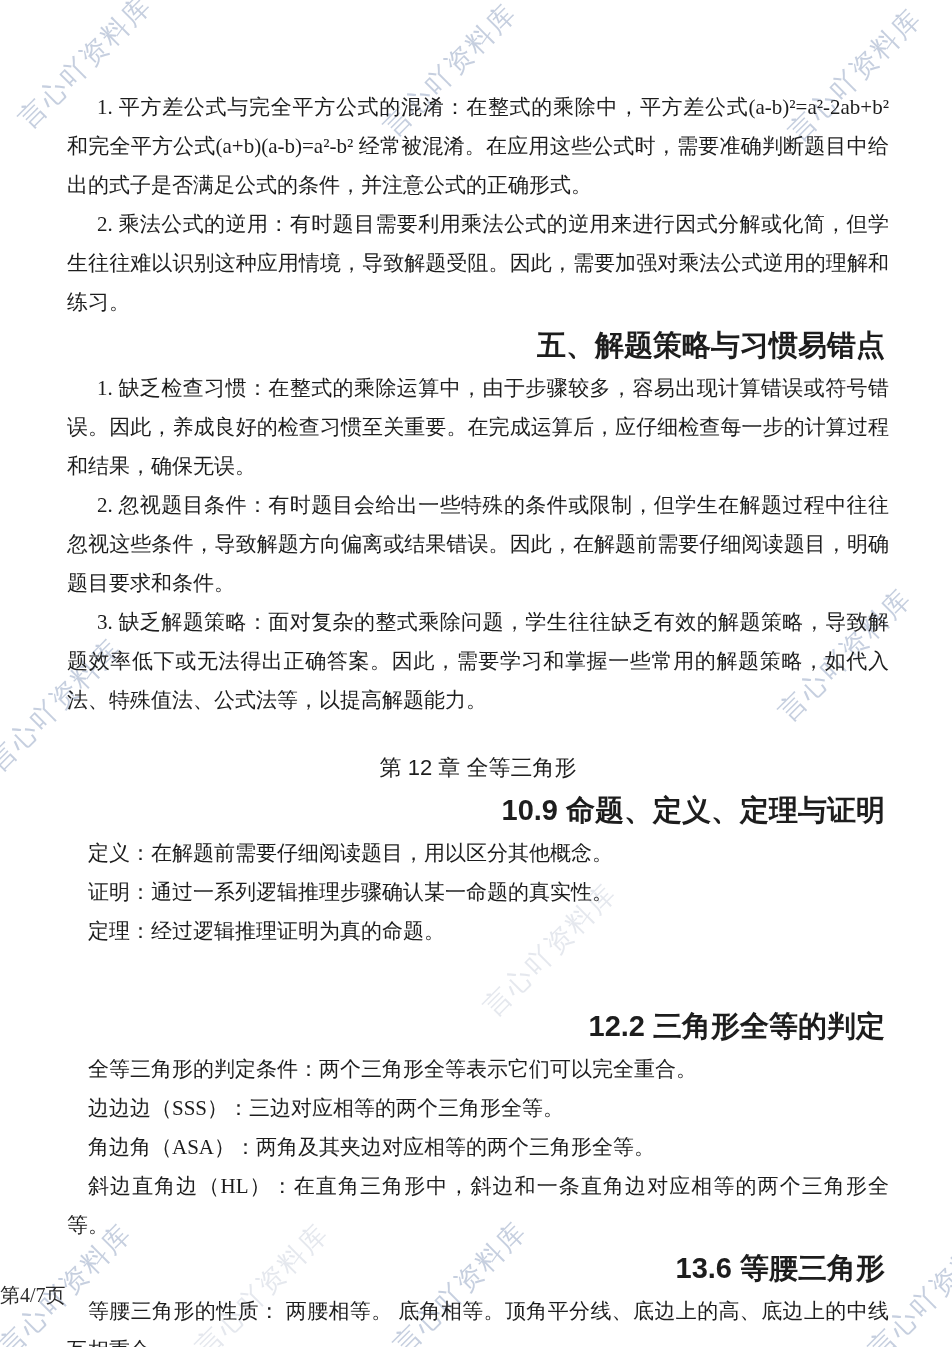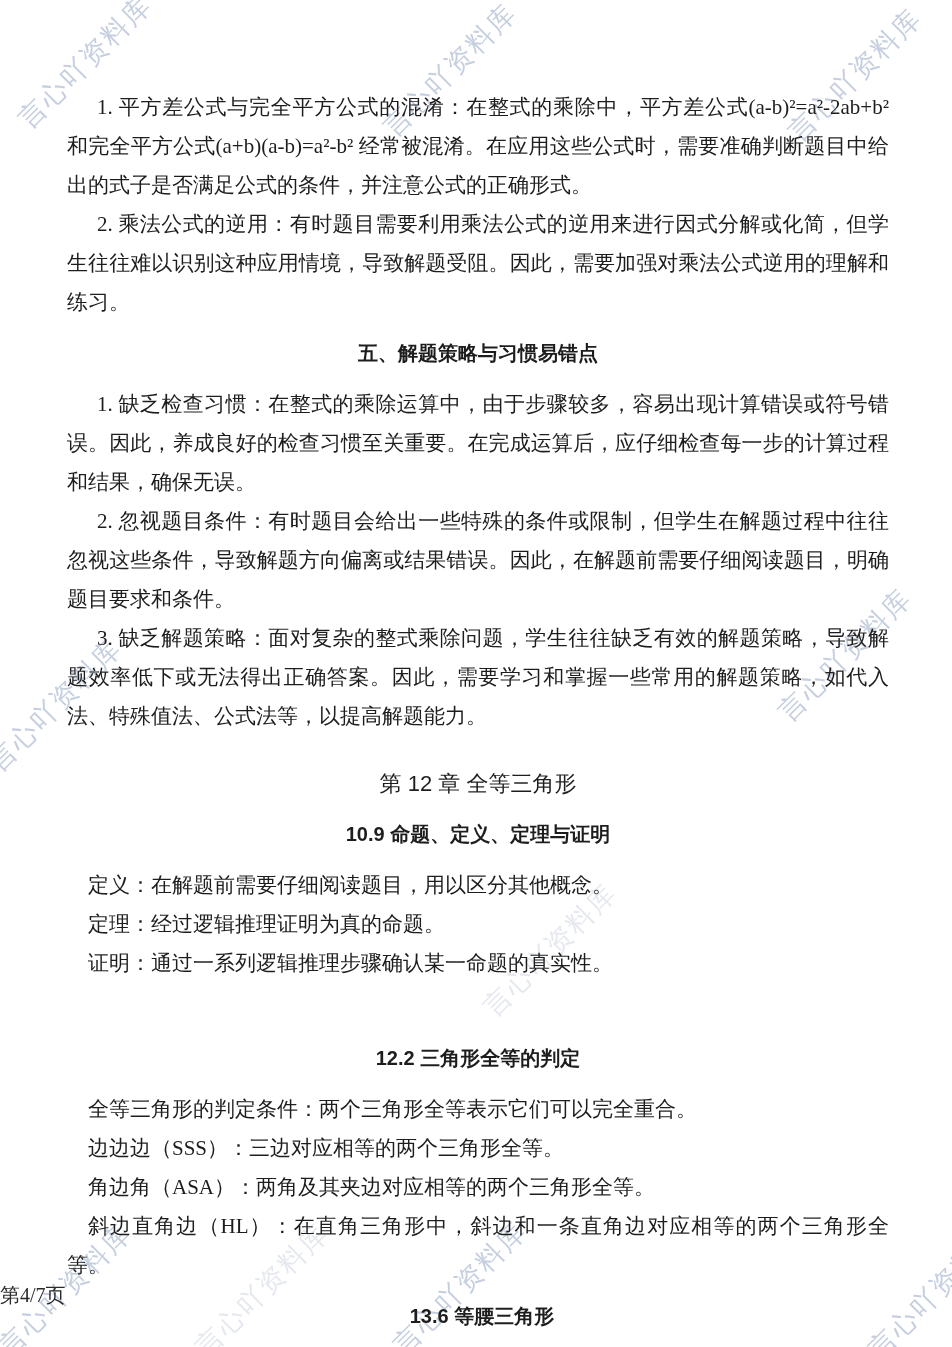--- a/index.html
+++ b/index.html
@@ -37,26 +37,26 @@
     width: 822px;
     z-index: 1;
     font-size: 21px;
     line-height: 39px;
     text-align: justify;
   }
   .content p { margin: 0; }
   .p-num { text-indent: 30px; }
   .p-def { text-indent: 21px; }
   .h-sec {
-    margin: 12px;
+    margin: 4px;
     font-family: "Liberation Sans", "DejaVu Sans", sans-serif;
     font-weight: bold;
-    font-size: 20px;
+    font-size: 29px;
     line-height: 39px;
-    text-align: center;
+    text-align: right;
   }
   .h-chapter {
     margin: 28px 0 0 0;
     font-family: "Liberation Sans", "DejaVu Sans", sans-serif;
     font-weight: normal;
     font-size: 22px;
     line-height: 39px;
     text-align: center;
   }
   .gap-lg { margin-top: 56px; }
@@ -93,22 +93,22 @@
   <div class="content">
     <p class="p-num">1. 平方差公式与完全平方公式的混淆：在整式的乘除中，平方差公式(a-b)²=a²-2ab+b² 和完全平方公式(a+b)(a-b)=a²-b² 经常被混淆。在应用这些公式时，需要准确判断题目中给出的式子是否满足公式的条件，并注意公式的正确形式。</p>
     <p class="p-num">2. 乘法公式的逆用：有时题目需要利用乘法公式的逆用来进行因式分解或化简，但学生往往难以识别这种应用情境，导致解题受阻。因此，需要加强对乘法公式逆用的理解和练习。</p>
     <h3 class="h-sec">五、解题策略与习惯易错点</h3>
     <p class="p-num">1. 缺乏检查习惯：在整式的乘除运算中，由于步骤较多，容易出现计算错误或符号错误。因此，养成良好的检查习惯至关重要。在完成运算后，应仔细检查每一步的计算过程和结果，确保无误。</p>
     <p class="p-num">2. 忽视题目条件：有时题目会给出一些特殊的条件或限制，但学生在解题过程中往往忽视这些条件，导致解题方向偏离或结果错误。因此，在解题前需要仔细阅读题目，明确题目要求和条件。</p>
     <p class="p-num">3. 缺乏解题策略：面对复杂的整式乘除问题，学生往往缺乏有效的解题策略，导致解题效率低下或无法得出正确答案。因此，需要学习和掌握一些常用的解题策略，如代入法、特殊值法、公式法等，以提高解题能力。</p>
     <h2 class="h-chapter">第 12 章 全等三角形</h2>
     <h3 class="h-sec">10.9 命题、定义、定理与证明</h3>
     <p class="p-def">定义：在解题前需要仔细阅读题目，用以区分其他概念。</p>
+    <p class="p-def">证明：通过一系列逻辑推理步骤确认某一命题的真实性。</p>
     <p class="p-def">定理：经过逻辑推理证明为真的命题。</p>
-    <p class="p-def">证明：通过一系列逻辑推理步骤确认某一命题的真实性。</p>
     <h3 class="h-sec gap-lg">12.2 三角形全等的判定</h3>
     <p class="p-def">全等三角形的判定条件：两个三角形全等表示它们可以完全重合。</p>
     <p class="p-def">边边边（SSS）：三边对应相等的两个三角形全等。</p>
     <p class="p-def">角边角（ASA）：两角及其夹边对应相等的两个三角形全等。</p>
     <p class="p-def">斜边直角边（HL）：在直角三角形中，斜边和一条直角边对应相等的两个三角形全等。</p>
     <h3 class="h-sec ind-sm">13.6 等腰三角形</h3>
     <p class="p-def">等腰三角形的性质： 两腰相等。 底角相等。顶角平分线、底边上的高、底边上的中线互相重合。</p>
   </div>
 
   <div class="footer">第4/7页</div>

